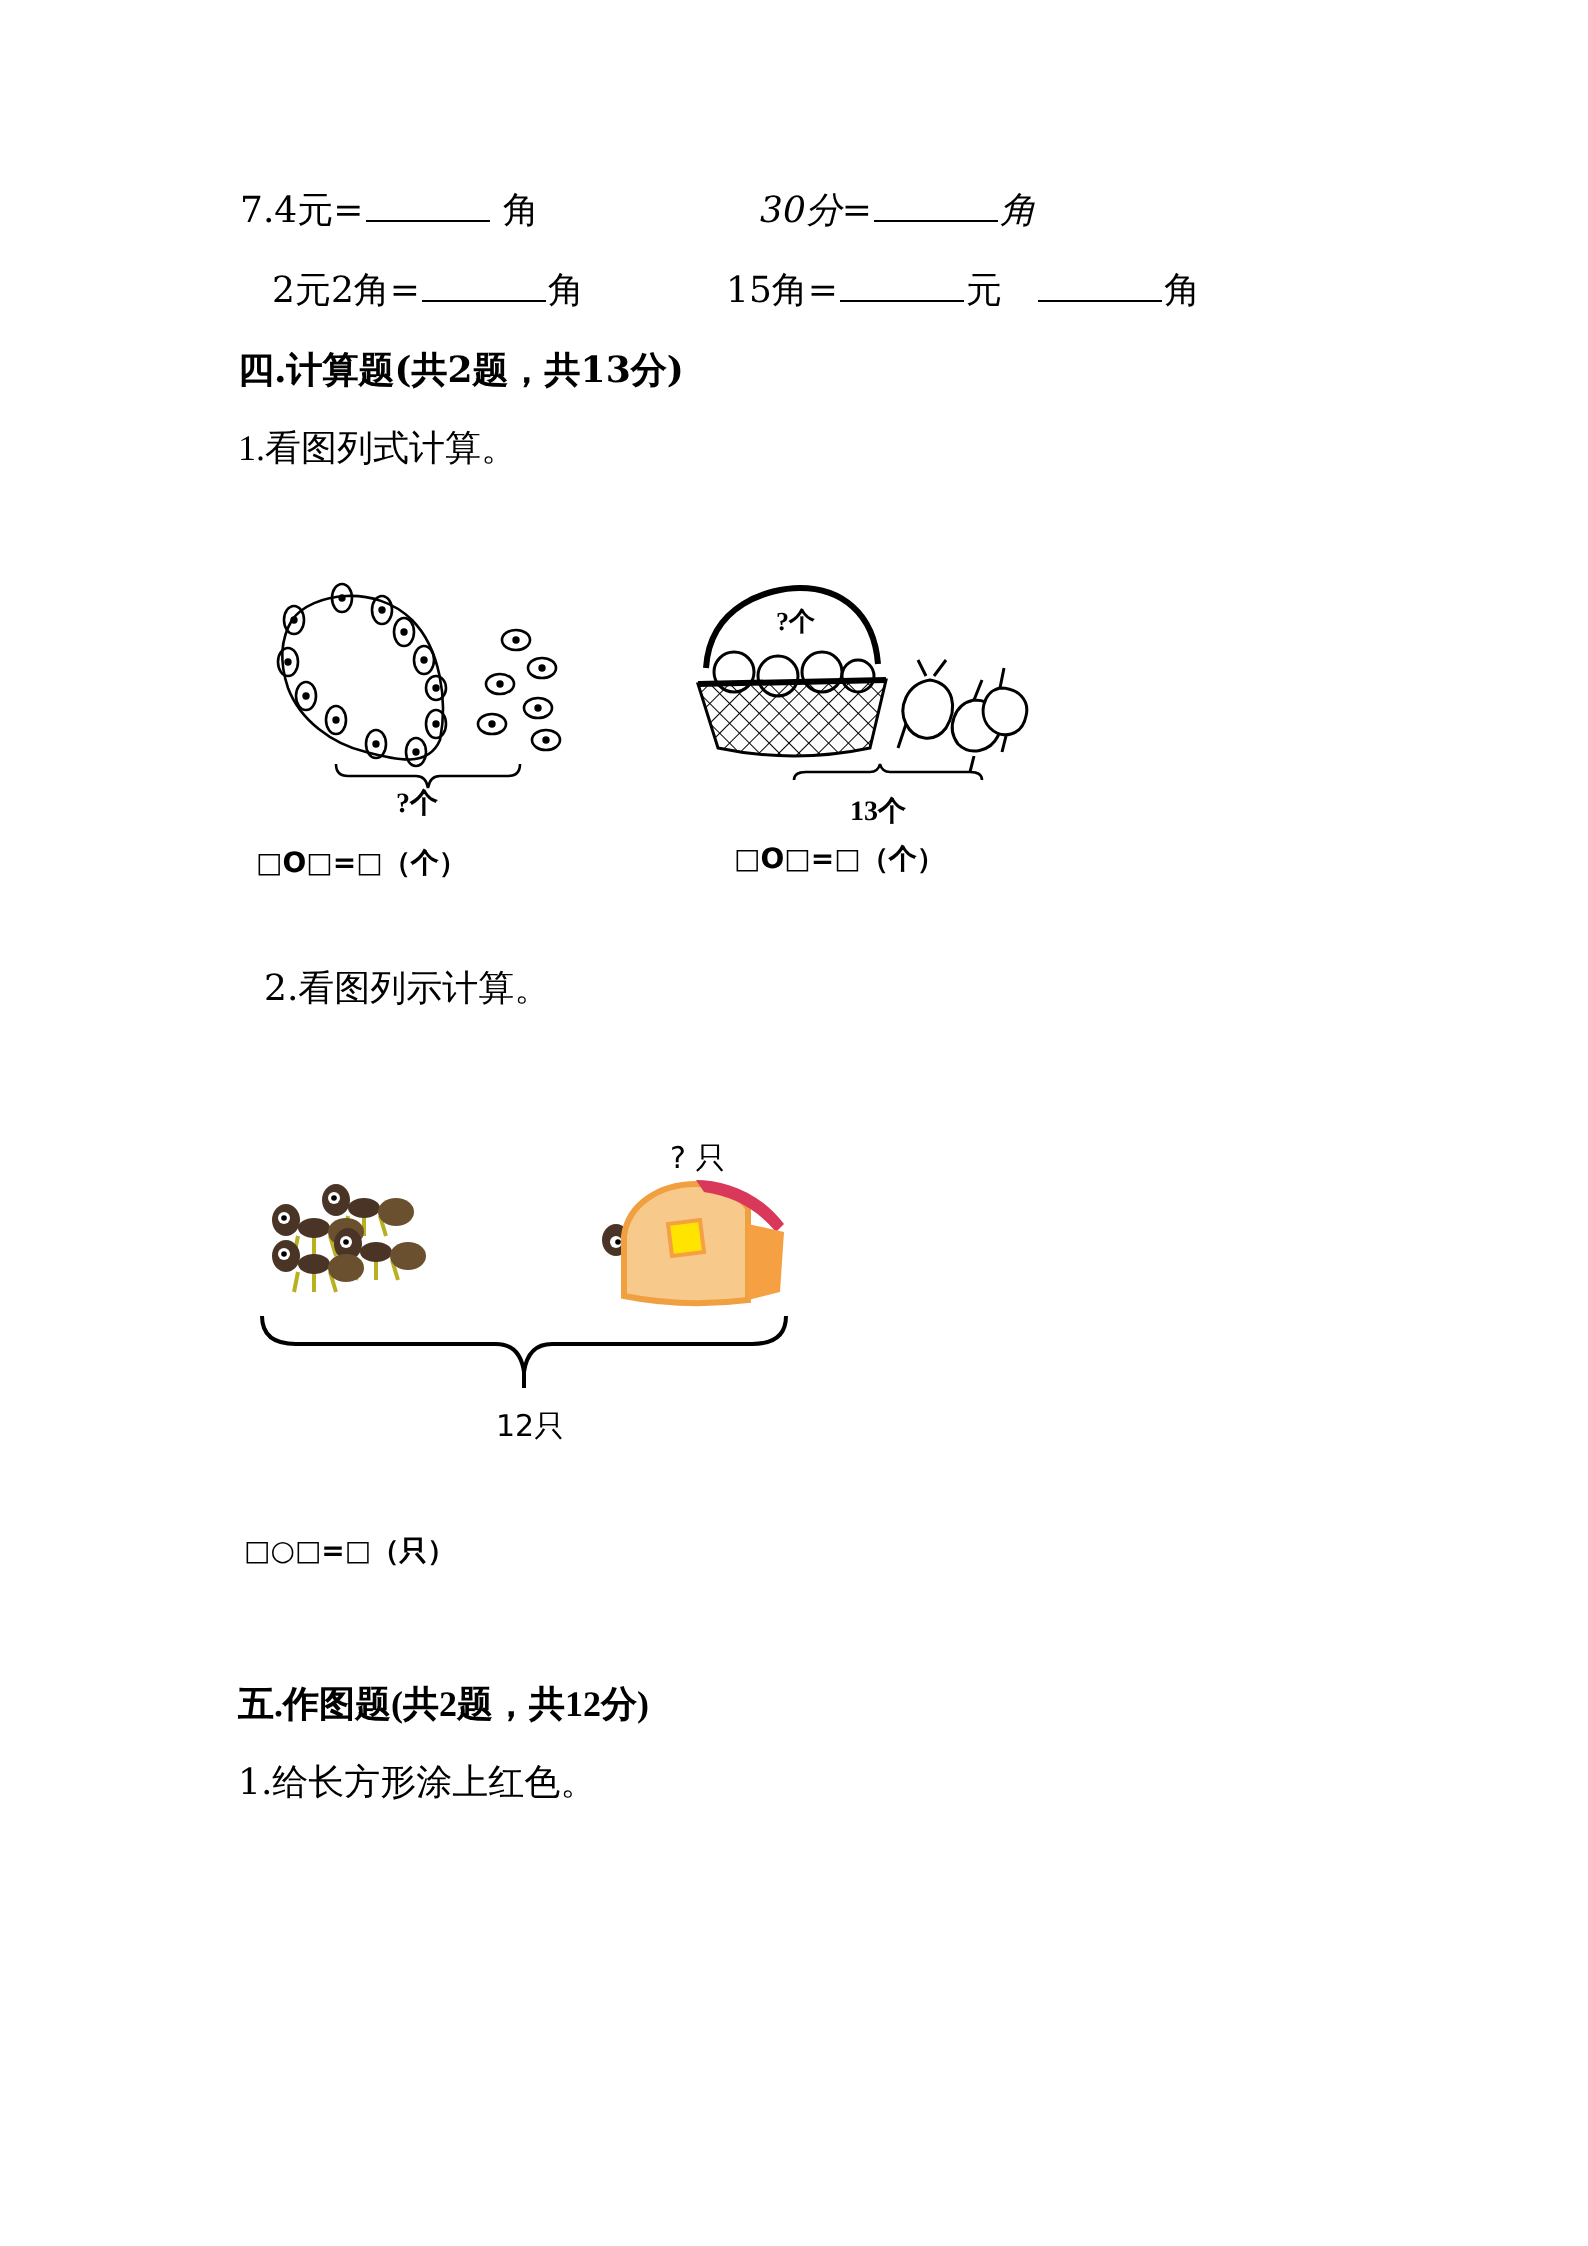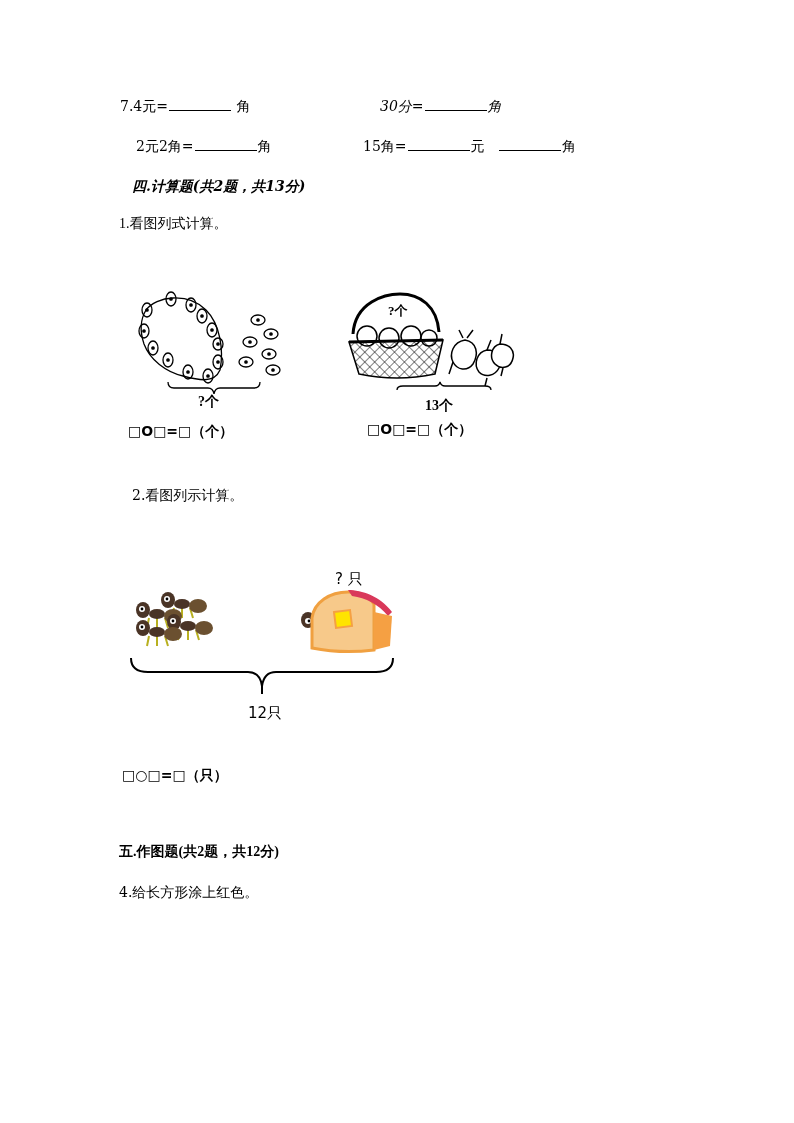--- a/index.html
+++ b/index.html
@@ -1,19 +1,19 @@
 <!DOCTYPE html>
 <html><head>
 <meta charset="utf-8">
 <style>
   html, body { margin: 0; padding: 0; background: #ffffff; }
   body { width: 794px; height: 1123px; position: relative; overflow: hidden;
          font-family: "DejaVu Serif", "Liberation Serif", serif; color: #000; }
   .abs { position: absolute; white-space: nowrap; }
-  .txt { font-size: 14px; line-height: 18px; }
+  .txt { font-size: 18px; line-height: 18px; }
   .blank { display: inline-block; width: 62px; border-bottom: 1px solid #000; height: 13px; vertical-align: baseline; margin: 0 1px; }
   .bold { font-weight: bold; }
   .fig-label { font-size: 14px; font-weight: bold; font-family: "Liberation Serif", serif; }
   .eqn { font-size: 14px; font-family: "DejaVu Sans", sans-serif; letter-spacing: 0px; font-weight: bold; }
   .ant-lbl { font-size: 15px; font-family: "DejaVu Sans", sans-serif; }
 </style>
 </head>
 <body>
 
 <div class="abs txt" style="left:120px;top:97px;">
@@ -22,21 +22,21 @@
 <div class="abs txt" style="left:380px;top:97px;font-style:italic;">
   <span>30分=</span><span class="blank"></span><span>角</span>
 </div>
 <div class="abs txt" style="left:136px;top:137px;">
   <span>2元2角=</span><span class="blank"></span><span>角</span>
 </div>
 <div class="abs txt" style="left:363px;top:137px;">
   <span>15角=</span><span class="blank"></span><span>元</span>&nbsp;&nbsp;&nbsp;<span class="blank"></span><span>角</span>
 </div>
 
-<div class="abs txt bold" style="left:132px;top:177px;font-style:italic;">四.计算题(共2题，共13分)</div>
+<div class="abs txt bold" style="left:119px;top:177px;">四.计算题(共2题，共13分)</div>
 <div class="abs txt" style="left:119px;top:215px;font-family:Liberation Serif, serif;">1.看图列式计算。</div>
 
 <div class="abs" style="left:128px;top:288px;width:170px;height:130px;">
   <svg width="170" height="130" viewBox="0 0 170 130">
     <g fill="none" stroke="#000" stroke-width="1.3">
       <path d="M18,22 C28,8 60,4 78,22 C92,36 96,62 92,82 C86,96 70,92 55,88 C38,84 22,72 16,56 C12,44 12,32 18,22 Z"></path>
       <ellipse cx="19" cy="22" rx="5" ry="7"></ellipse>
         <circle cx="19" cy="22" r="1.2" fill="#000"></circle>
       <ellipse cx="43" cy="11" rx="5" ry="7"></ellipse>
         <circle cx="43" cy="11" r="1.2" fill="#000"></circle>
@@ -166,13 +166,13 @@
   <svg width="268" height="40" viewBox="0 0 268 40">
     <path d="M3,2 Q3,16 20,16 L120,16 Q132,16 134,30 Q136,16 148,16 L248,16 Q265,16 265,2" fill="none" stroke="#000" stroke-width="2"></path>
     <path d="M134,28 L134,38" stroke="#000" stroke-width="2"></path>
   </svg>
 </div>
 <div class="abs ant-lbl" style="left:248px;top:704px;">12只</div>
 
 <div class="abs eqn" style="left:122px;top:767px;">□○□=□（只）</div>
 
 <div class="abs txt bold" style="left:119px;top:843px;font-family:Liberation Serif, serif;">五.作图题(共2题，共12分)</div>
-<div class="abs txt" style="left:119px;top:883px;">4.给长方形涂上红色。</div>
+<div class="abs txt" style="left:119px;top:883px;">1.给长方形涂上红色。</div>
 
 </body></html>

